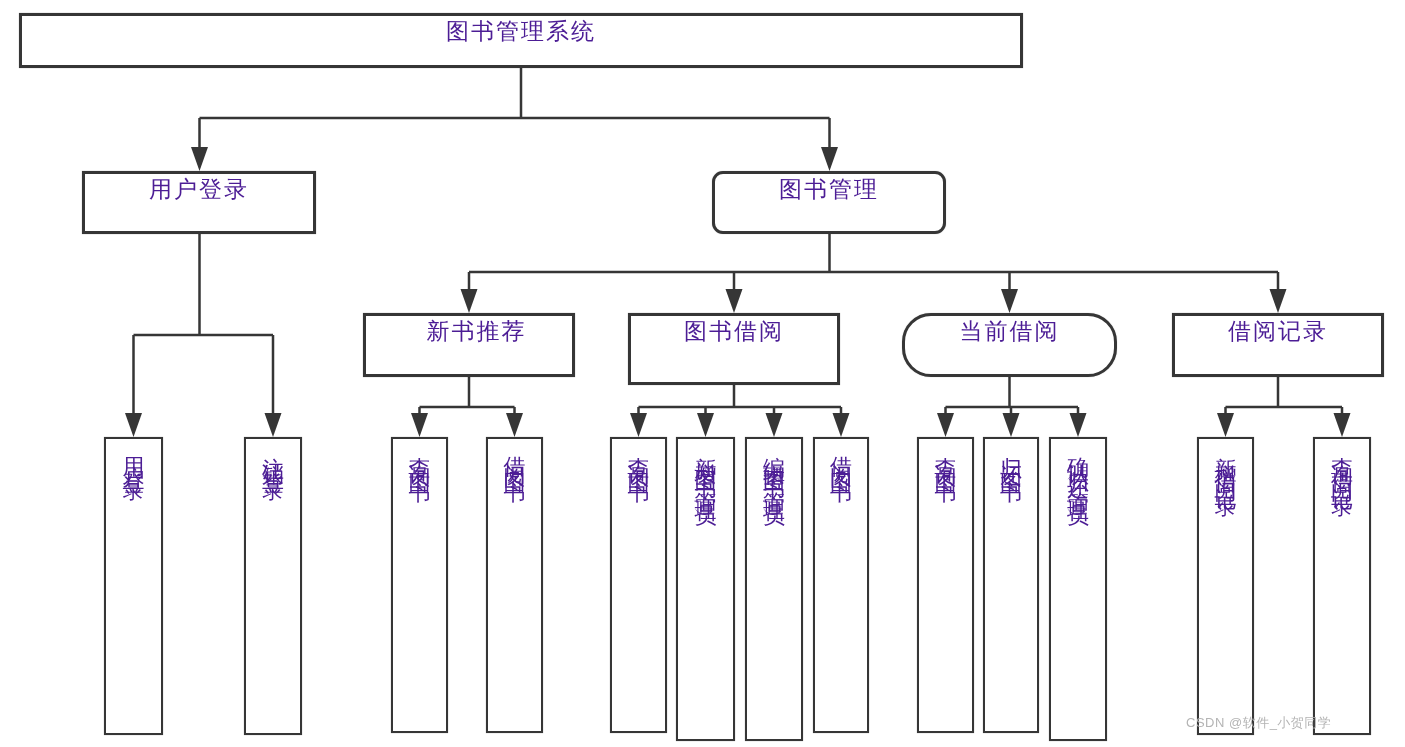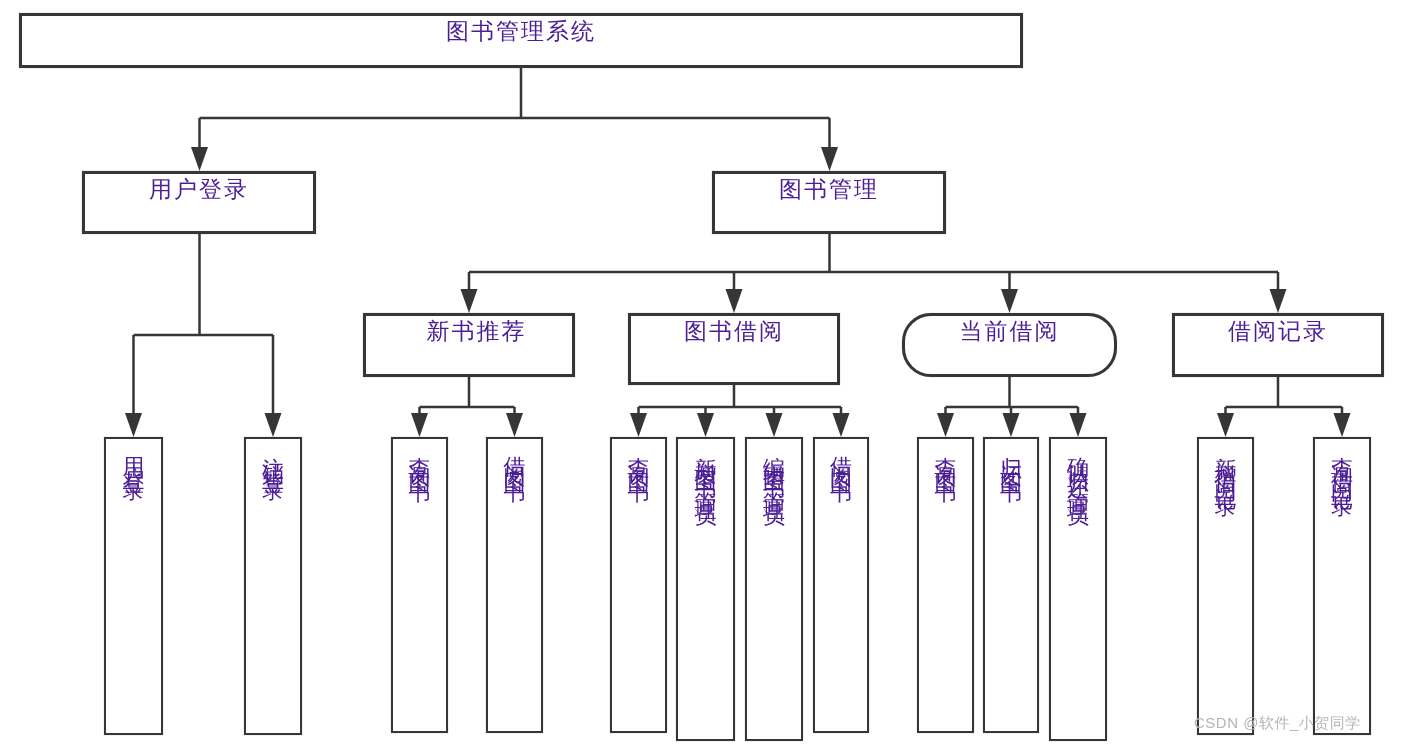--- a/index.html
+++ b/index.html
@@ -28,26 +28,25 @@
     text-orientation:mixed;
     font-size:22px;
     letter-spacing:8px;
     line-height:1;
     white-space:nowrap;
   }
   .v-node.tall span{letter-spacing:7px;}
   #watermark{
     position:absolute;
     left:1186px;top:714px;
-    font-size:15px;
+    font-size:13px;
     color:#b4b4b4;
     letter-spacing:0.5px;
     white-space:nowrap;
     z-index:5;
-    margin-left:8px;
   }
 </style>
 </head>
 <body>
 
 <div id="stage">
 
   <svg id="wires" viewBox="0 0 1405 747" xmlns="http://www.w3.org/2000/svg">
     <path fill="none" stroke="#363636" stroke-width="2.5" d="
       M521 68 V118 M199.5 118 H829.5 M199.5 118 V148 M829.5 118 V148
@@ -81,21 +80,21 @@
     </g>
   </svg>
 
   <div class="node h-node root" style="left:19px;top:13px;width:1004px;height:55px;">
     <span>图书管理系统</span>
   </div>
 
   <div class="node h-node" style="left:82px;top:171px;width:234px;height:63px;">
     <span>用户登录</span>
   </div>
-  <div class="node h-node" style="left:712px;top:171px;width:234px;height:63px;">
+  <div class="node h-node" style="left:712px;top:171px;width:234px;height:63px;border-radius:11px;">
     <span>图书管理</span>
   </div>
 
   <div class="node h-node" style="left:363px;top:313px;width:212px;height:64px;padding-left:15px;">
     <span>新书推荐</span>
   </div>
   <div class="node h-node" style="left:628px;top:313px;width:212px;height:72px;">
     <span>图书借阅</span>
   </div>
   <div class="node h-node" style="left:902px;top:313px;width:215px;height:64px;border-radius:29px;">

